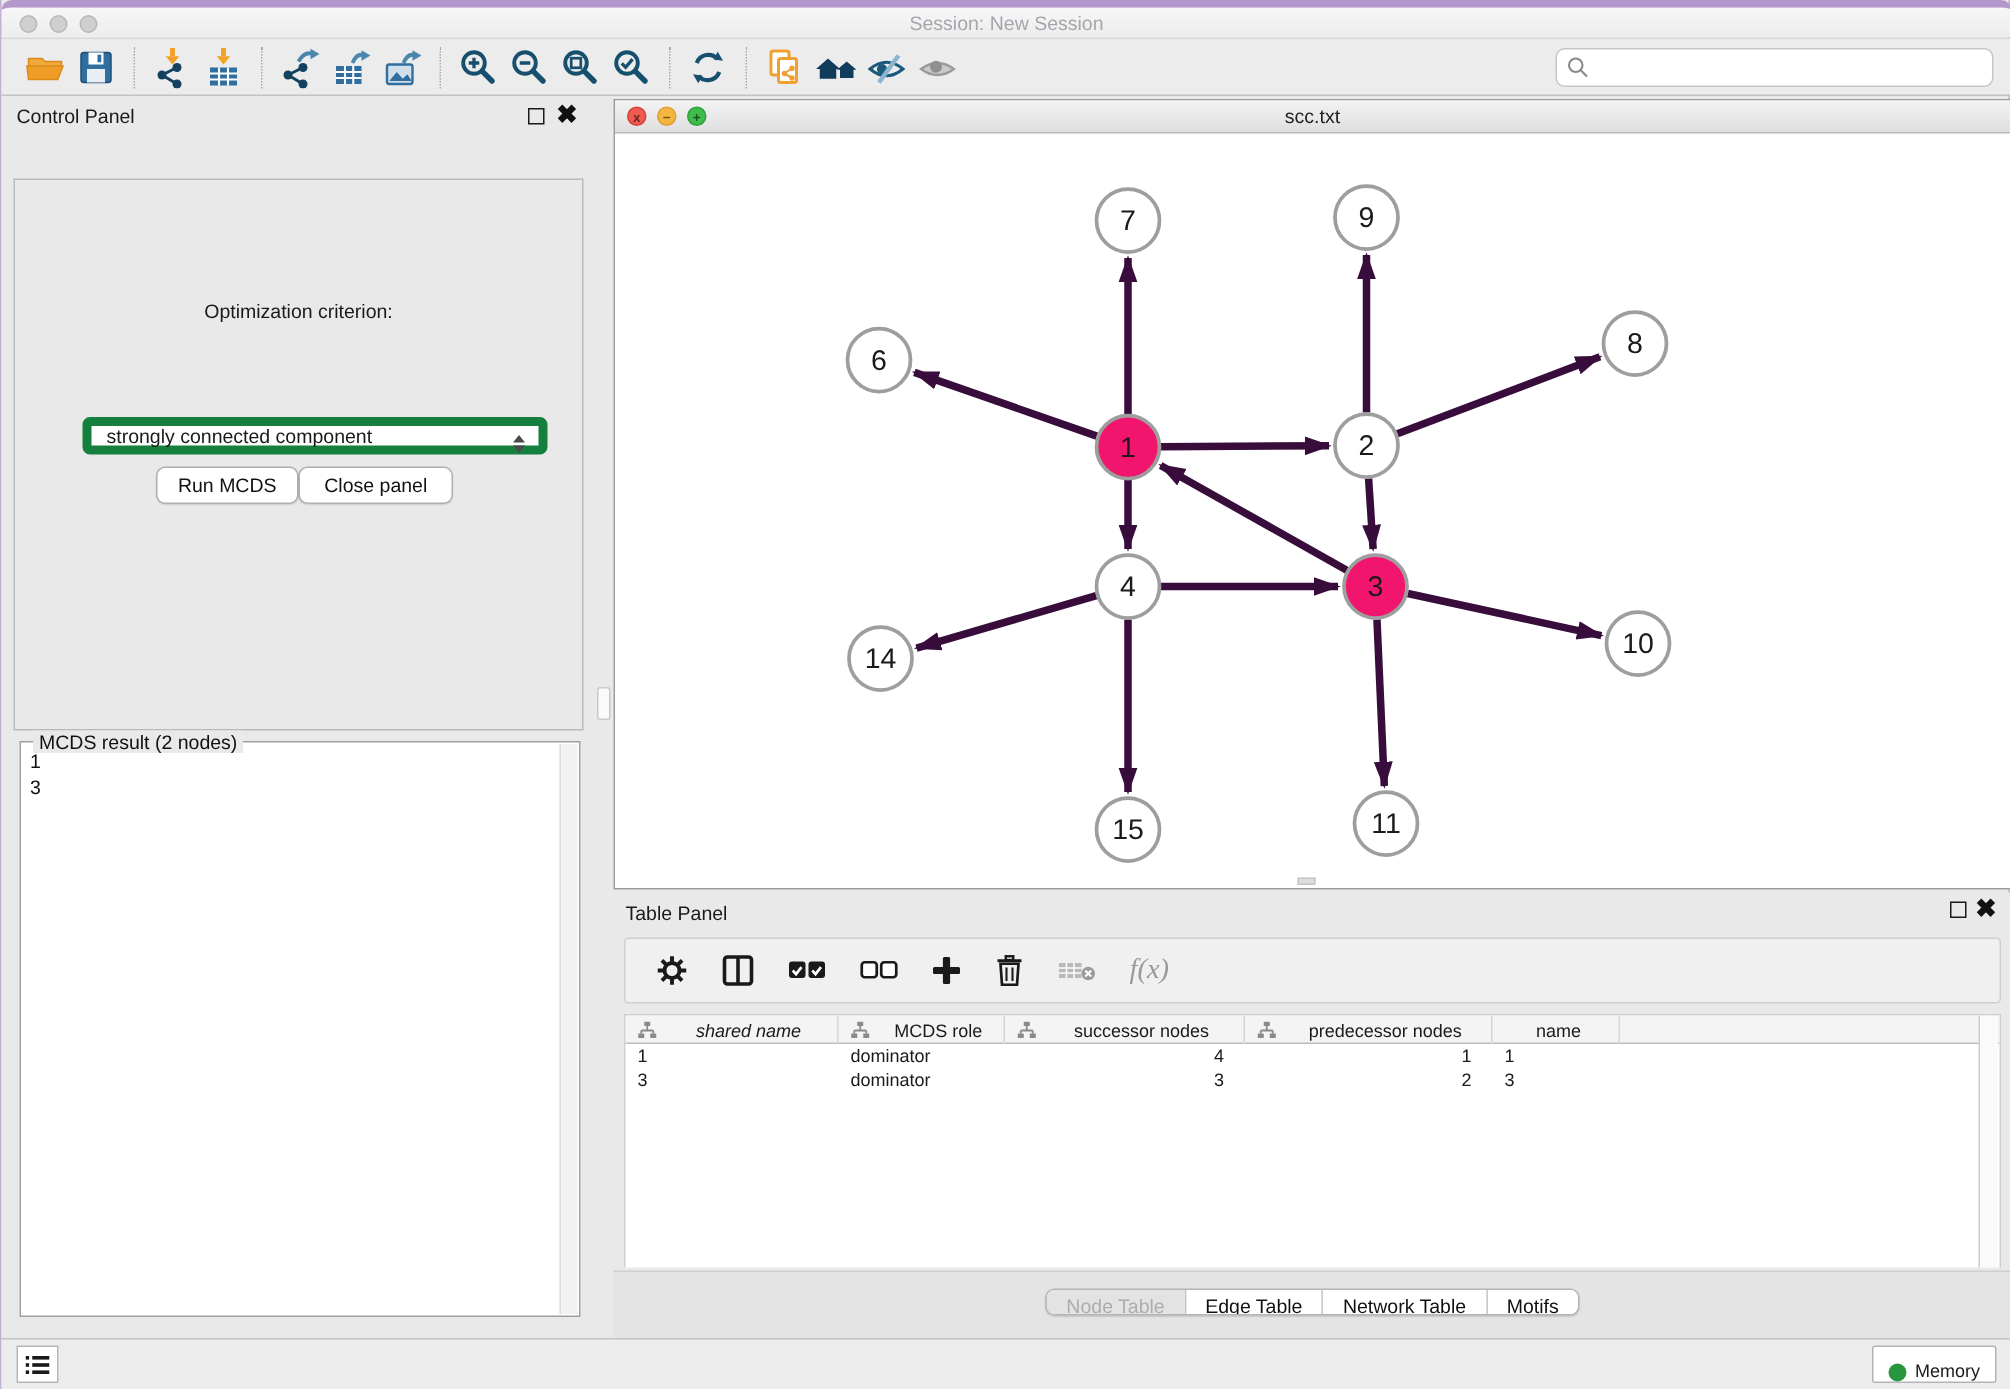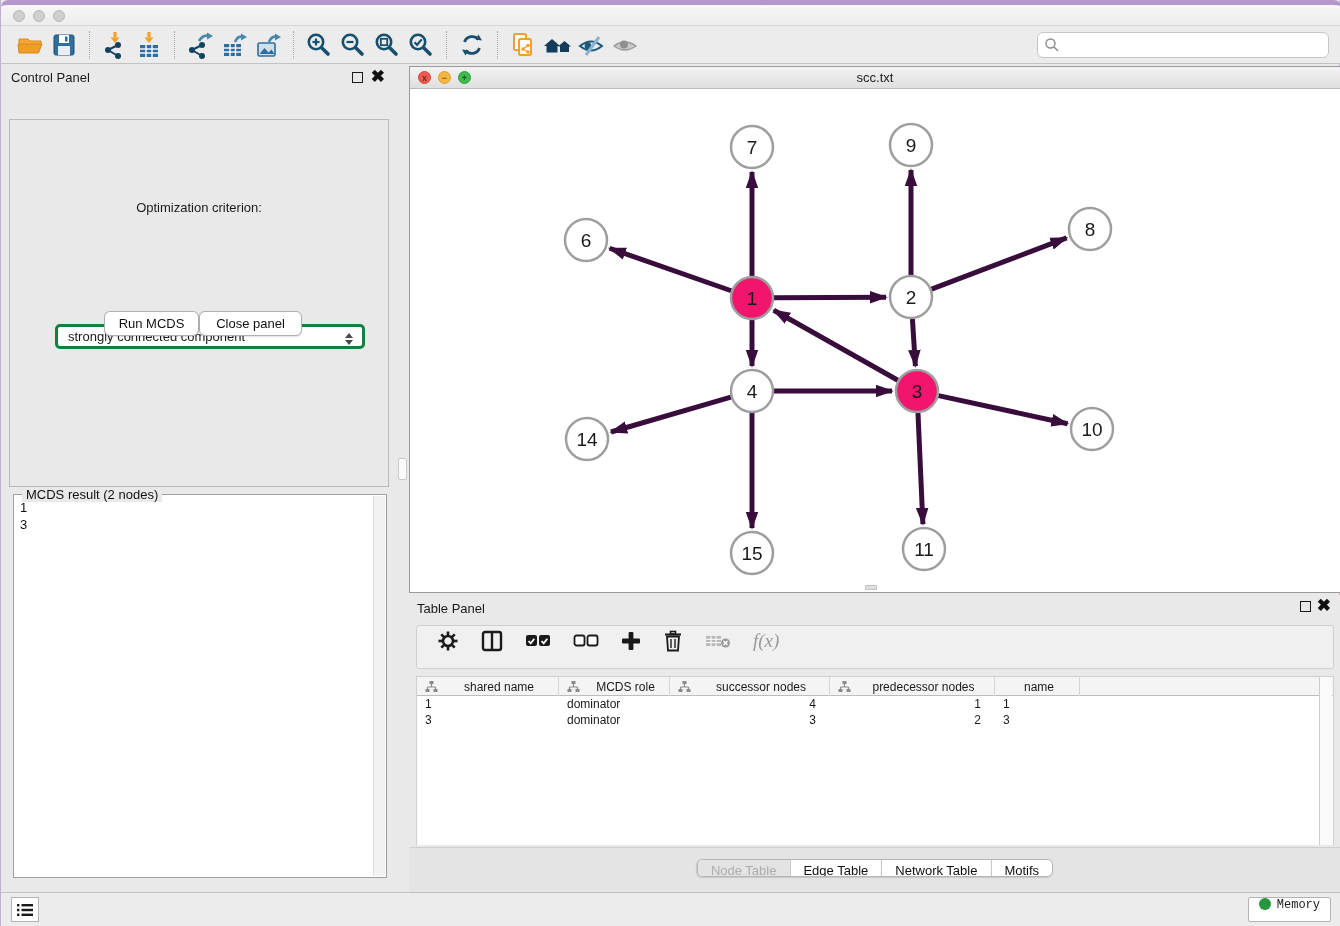--- a/index.html
+++ b/index.html
@@ -39,22 +39,22 @@
          box-shadow:0 0.5px 1px rgba(0,0,0,.12); }
   #cp-tabs { position:absolute; left:78px; top:32px; height:24px; }
   .seg-btn { padding:3px 13px; font-size:13px; background:#fff; color:#111;
              border-left:1px solid #c4c4c4; white-space:nowrap; }
   .seg-btn:first-child { border-left:none; }
   .seg-active { background:#e3e3e3; color:#adadad; }
   #cp-box { position:absolute; left:8px; top:55px; width:380px; height:368px;
     border:1px solid #b9b9b9; background:#e9e9e9; }
   #opt-label { position:absolute; left:0; width:100%; top:80px; text-align:center; font-size:13px; }
   #opt-select { position:absolute; left:45px; top:158px; width:310px; height:25px; background:#fff;
-    border:3px solid #15803d; border-radius:5px; font-size:13px; display:flex; align-items:center;
-    padding-left:10px;margin-top:46px; }
+    border:6px solid #15803d; border-radius:5px; font-size:13px; display:flex; align-items:center;
+    padding-left:10px; }
   #opt-stepper { position:absolute; right:6px; top:3px; width:14px; height:18px;
     display:flex; flex-direction:column; align-items:center; justify-content:center; gap:2px; }
   .tri-up { width:0; height:0; border-left:4px solid transparent; border-right:4px solid transparent;
     border-bottom:5px solid #4a4a4a; }
   .tri-down { width:0; height:0; border-left:4px solid transparent; border-right:4px solid transparent;
     border-top:5px solid #4a4a4a; }
   .mac-btn { position:absolute; top:191px; height:25px; background:#fff; border:1px solid #b0b0b0;
     border-radius:6px; font-size:13px; color:#111; display:flex; align-items:center; justify-content:center;
     box-shadow:0 0.5px 1px rgba(0,0,0,.12); }
   #run-btn { left:94px; width:95px; } #closepanel-btn { left:189px; width:103px; }
@@ -86,21 +86,21 @@
   #graph-svg { position:absolute; left:0; top:22px; }
   #net-resize-dot { position:absolute; left:455px; bottom:2px; width:12px; height:5px;
     background:#dedede; border:1px solid #c6c6c6; }
 
   
   #table-panel { position:absolute; left:408px; top:595px; width:932px; height:297px; background:#e9e9e9; }
   #tp-title { position:absolute; left:8px; top:6px; font-size:13px; }
   #tp-float { right:30px; } #tp-close { right:10px; }
   #tp-toolbar { position:absolute; left:7px; top:30px; width:918px; height:44px;
     background:#f0f0f0; border:1px solid #cfcfcf; border-radius:3px;
-    display:flex; align-items:flex-start; gap:22px; padding-left:20px; }
+    display:flex; align-items:center; gap:22px; padding-left:20px; }
   .tt-btn { display:flex; align-items:center; justify-content:center; height:30px; }
   #fx-label { font-family:"Liberation Serif", serif; font-style:italic; font-size:19px; color:#9a9a9a; }
   #tbl { position:absolute; left:7px; top:81px; width:918px; height:169px; background:#fff;
     border:1px solid #cfcfcf; border-bottom:none; overflow:hidden; }
   #tbl-header { display:flex; height:19px; background:#f4f4f4; border-bottom:1px solid #bdbdbd; }
   .th { display:flex; align-items:center; gap:6px; padding:0 4px 0 8px; font-size:12px;
     border-right:1px solid #d6d6d6; height:19px; }
   .th span { flex:1; text-align:center; }
   .tr { display:flex; height:16px; }
   .td { font-size:12px; line-height:16px; padding:0 14px 0 8px; white-space:nowrap; overflow:hidden; }
@@ -109,34 +109,35 @@
   #tp-bottom { position:absolute; left:0; bottom:0; width:932px; height:45px;
     background:#e4e4e4; border-top:1px solid #cfcfcf; }
   #tp-tabs { position:absolute; left:50%; transform:translateX(-50%); top:11px; height:18px; }
 
   
   #status-bar { position:absolute; left:0; top:892px; width:1340px; height:34px;
     background:#ececec; border-top:1px solid #c2c2c2; }
   #list-btn { position:absolute; left:10px; top:4px; width:28px; height:25px; background:#fff;
     border:1px solid #b4b4b4; display:flex; align-items:center; justify-content:center; }
   #memory-btn { position:absolute; right:10px; top:4px; height:25px; padding:0 10px; background:#fff;
-    border:1px solid #b4b4b4; border-radius:2px; display:flex; align-items:flex-start; gap:6px; font-size:12px;font-family:Liberation Mono, monospace; }
+    border:1px solid #b4b4b4; border-radius:2px; display:flex; align-items:flex-end; gap:6px; font-size:12px; }
   #memory-dot { width:12px; height:12px; border-radius:50%; background:#27963c; }
 
   svg { display:block; }
 </style>
 </head>
 <body>
 
 <div id="app">
 
   <div id="mac-titlebar">
     <div class="tl" style="left:12px"></div>
     <div class="tl" style="left:32px"></div>
     <div class="tl" style="left:52px"></div>
+    <div id="mac-title">Session: New Session</div>
   </div>
 
   <div id="toolbar">
     <div class="tb-btn">
       <svg width="28" height="28" viewBox="0 0 28 28">
         <path d="M3 8 h9 l2 2 h11 v4 H3 z" fill="#f2a93b" stroke="#d98a1a" stroke-width="1"></path>
         <path d="M2 13 h24 l-3.5 9 H3 z" fill="#ef9d26" stroke="#d98a1a" stroke-width="1"></path>
       </svg>
     </div>
     <div class="tb-btn">
@@ -451,21 +452,21 @@
           <path d="M18.5 8 l4 4 m0 -4 l-4 4" stroke="#fff" stroke-width="1.4"></path>
         </svg>
       </div>
       <div class="tt-btn">
         <span id="fx-label">f(x)</span>
       </div>
     </div>
 
     <div id="tbl">
       <div id="tbl-header">
-          <div class="th" style="width: 142px;">
+          <div class="th" style="width: 142px; font-style: italic;">
             <svg width="13" height="12" viewBox="0 0 13 12">
               <rect x="4.5" y="0" width="4" height="3" fill="#8a8a8a"></rect>
               <path d="M6.5 3 v3 M2.5 6 h8 M2.5 6 v2 M10.5 6 v2" stroke="#8a8a8a" stroke-width="1.2" fill="none"></path>
               <rect x="0.5" y="8" width="4" height="3" fill="#8a8a8a"></rect>
               <rect x="8.5" y="8" width="4" height="3" fill="#8a8a8a"></rect>
             </svg>
             <span>shared name</span>
           </div>
           <div class="th" style="width: 111px;">
             <svg width="13" height="12" viewBox="0 0 13 12">

